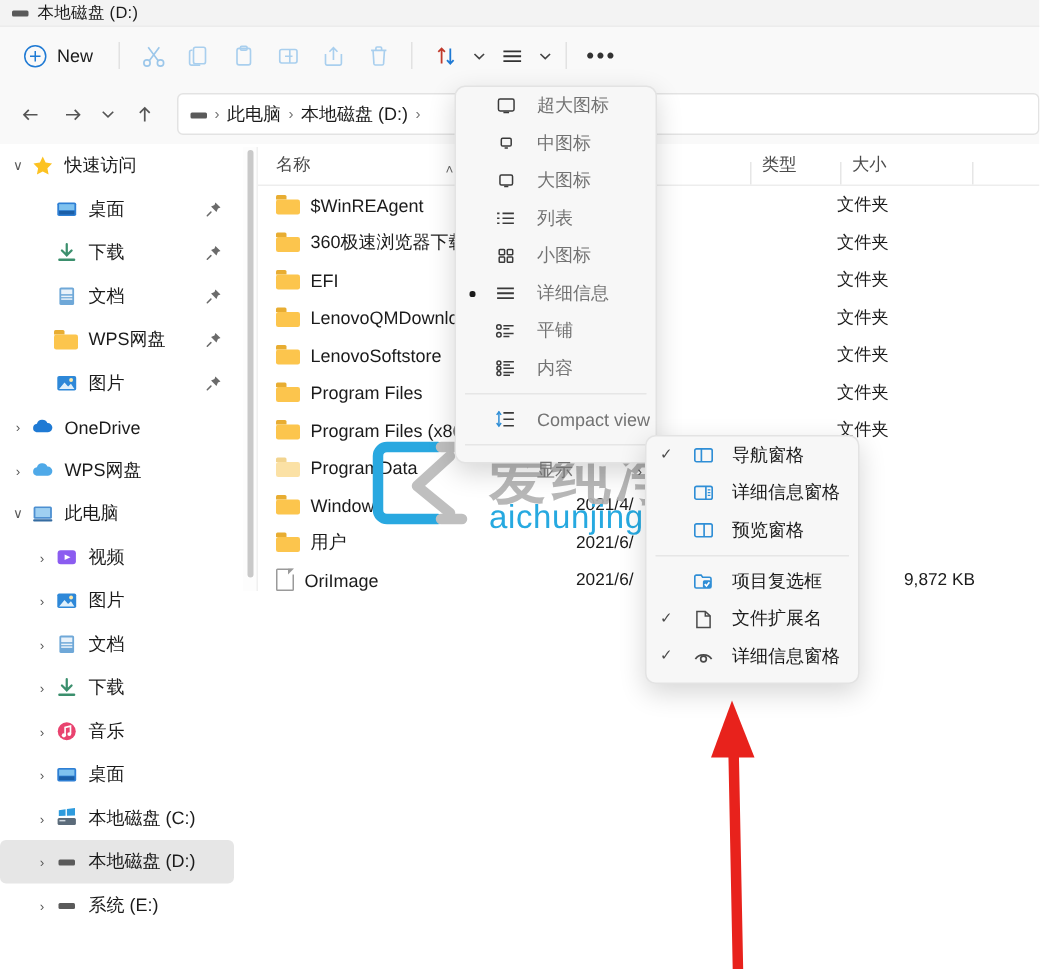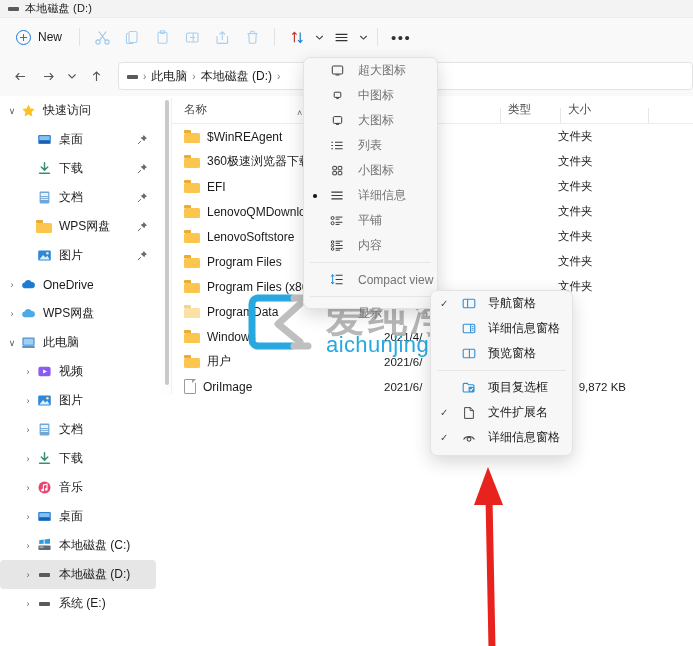--- a/index.html
+++ b/index.html
@@ -113,21 +113,21 @@
     display:flex; align-items:center; }
   .colhdr .divider { position: absolute; top: 6px; width: 1px; height: 15px; background: #e6e6e6; }
   .sortcaret { position: absolute; left: 125px; top: 6px; color: #6a6a6a; font-size: 9px; }
 
   .rows { position: absolute; left: 12px; top: 28px; width: 521px; }
   .frow { position: relative; height: 25px; display: flex; align-items: center; }
   .fname { display: flex; align-items: center; gap: 7px; width: 200px; padding-left: 12px; }
   .fname .txt { font-size: 12px; color: #1b1b1b; white-space: nowrap; }
   .fdate { position: absolute; left: 212px; font-size: 11.5px; color: #1b1b1b; white-space: nowrap; }
   .ftype { position: absolute; left: 340px; font-size: 11.5px; color: #1b1b1b; margin-left: 46px; }
-  .fsize { position: absolute; left: 376px; width: 78px; text-align: right; font-size: 11.5px; color: #1b1b1b; }
+  .fsize { position: absolute; left: 400px; width: 78px; text-align: right; font-size: 11.5px; color: #1b1b1b; }
 
   .folder-ic { width: 16px; height: 13px; position: relative; display:inline-block; }
   .folder-ic .tab { position:absolute; left:0; top:0; width:7px; height:3px;
     background:#e8ad32; border-radius:1px 1px 0 0; }
   .folder-ic .body { position:absolute; left:0; top:2.5px; width:16px; height:10.5px;
     background:#fcc54d; border-radius:1.5px; }
   .folder-ic.dim .body { background:#fbe1a5; }
   .folder-ic.dim .tab { background:#f2d48f; }
   .file-ic { width: 12px; height: 15px; border: 1px solid #9a9a9a; border-radius:1px;
     background:#fff; position:relative; display:inline-block; }

